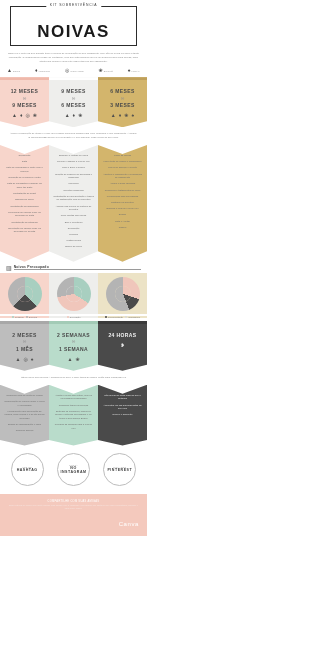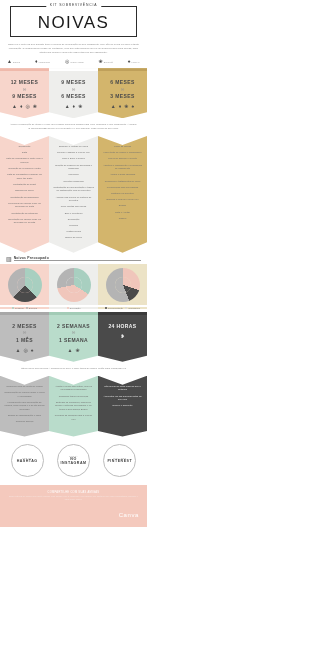--- a/index.html
+++ b/index.html
@@ -21,22 +21,22 @@
   }
   .kicker {
     position: absolute; top: -4px; left: 50%;
     transform: translateX(-50%);
     background: #fff; padding: 0 4px;
     font-size: 3.4px; letter-spacing: 0.8px;
     color: #3a3a3a; white-space: nowrap;
   }
   .title-main {
     font-size: 17px; letter-spacing: 1.4px;
-    color: #1a1a1a; font-weight: 400;
-    line-height: 1; margin-top: 3px;
+    color: #1a1a1a; font-weight: 700;
+    line-height: 1; margin-top: 12px;
   }
   .intro {
     font-size: 2.5px; line-height: 1.5; color: #8a8a8a;
     padding: 4px 8px 0; text-align: center;
   }
 
   
   .icon-strip {
     display: flex; justify-content: space-between;
     padding: 5px 7px 4px;

